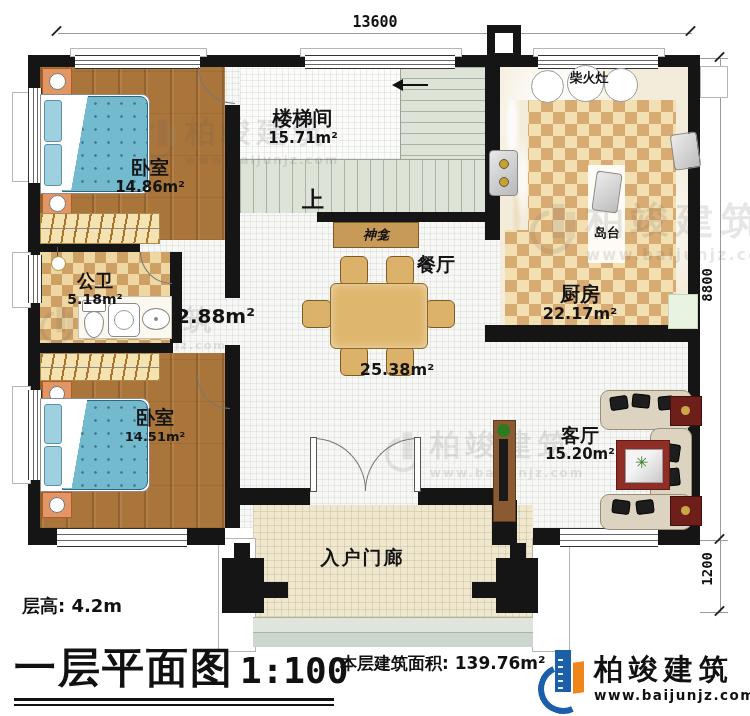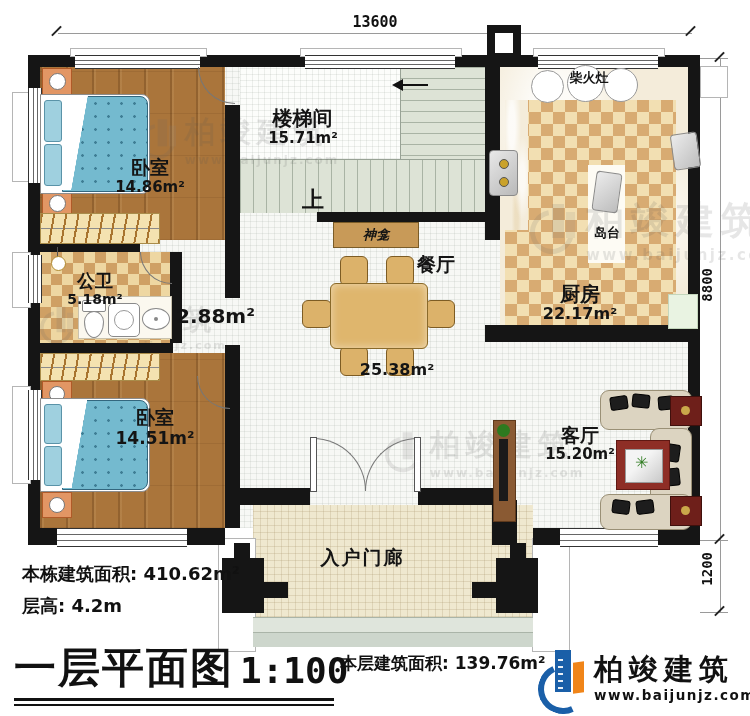--- a/index.html
+++ b/index.html
@@ -226,21 +226,21 @@
     </div>
   <div class="nightstand" style="left:42px;top:492px;width:28px;height:24px;">
       <div class="lamp" style="left:6px;top:4px;width:14px;height:14px;"></div>
     </div>
   <div class="abs" style="left:40px;top:398px;width:108px;height:92px;background:#fff;border:1.5px solid #8c8c8c;border-radius:0 8px 8px 0;"></div>
   <div class="abs" style="left:62px;top:400px;width:84px;height:88px;background:#74bacf;border:1.5px solid #33677e;border-radius:0 8px 8px 0;background-image:radial-gradient(#3f7e95 1px,transparent 1.6px);background-size:13px 13px;"></div>
   <div class="abs" style="left:62px;top:400px;width:26px;height:88px;background:linear-gradient(100deg,#ffffff 60%,rgba(255,255,255,0) 61%);"></div>
   <div class="abs" style="left:44px;top:404px;width:16px;height:38px;background:#9fd0df;border:1px solid #5a93a8;border-radius:3px;"></div>
   <div class="abs" style="left:44px;top:446px;width:16px;height:38px;background:#9fd0df;border:1px solid #5a93a8;border-radius:3px;"></div>
   <div class="rm" style="left:105px;top:408px;width:100px;font-size:19px;">卧室</div>
-  <div class="rm" style="left:105px;top:430px;width:100px;font-size:17px;">14.51m²</div>
+  <div class="rm" style="left:105px;top:430px;width:100px;font-size:13px;">14.51m²</div>
 
   <div class="rm" style="left:255px;top:108px;width:95px;font-size:20px;">楼梯间</div>
   <div class="rm" style="left:258px;top:131px;width:90px;font-size:15px;">15.71m²</div>
   <div class="rm" style="left:298px;top:188px;width:30px;font-size:22px;">上</div>
   <div class="abs" style="left:333px;top:222px;width:84px;height:24px;background:#c89a58;border:1.5px solid #7a5c28;display:flex;align-items:center;justify-content:center;">
     <span class="rm" style="position:static;font-size:13px;font-style:italic;">神龛</span>
   </div>
 
   <div class="abs" style="left:531px;top:70px;width:31px;height:31px;background:#fff;border:1.5px solid #999;border-radius:50%;"></div>
   <div class="abs" style="left:567px;top:65px;width:35px;height:35px;background:#fff;border:1.5px solid #999;border-radius:50%;"></div>
@@ -289,24 +289,20 @@
       <div class="abs" style="left:10px;top:9px;width:9px;height:9px;background:#caa84a;border-radius:50%;"></div>
     </div>
   <div class="abs" style="left:670px;top:496px;width:30px;height:28px;background:#6e1f1a;border:1px solid #40100c;">
       <div class="abs" style="left:10px;top:9px;width:9px;height:9px;background:#caa84a;border-radius:50%;"></div>
     </div>
   <div class="rm" style="left:545px;top:426px;width:70px;font-size:19px;">客厅</div>
   <div class="rm" style="left:542px;top:447px;width:76px;font-size:15px;">15.20m²</div>
 
   <div class="rm" style="left:290px;top:548px;width:145px;font-size:19px;letter-spacing:2px;">入户门廊</div>
 
-  <div class="abs" style="left:22px;top:562px;font-size:18px;font-weight:bold;">
-    <span>本栋建筑面积:</span>
-    <span>410.62m²</span>
-  </div>
   <div class="abs" style="left:22px;top:594px;font-size:18px;font-weight:bold;">
     <span>层高:</span>
     <span>4.2m</span>
   </div>
 
   <div class="abs" style="left:14px;top:640px;font-size:42px;font-weight:bold;letter-spacing:2px;">一层平面图</div>
   <div class="abs dimtxt" style="left:240px;top:650px;font-size:36px;">1:100</div>
   <div class="abs" style="left:14px;top:698px;width:320px;height:3px;background:#111;"></div>
   <div class="abs" style="left:14px;top:704px;width:320px;height:2px;background:#111;"></div>
   <div class="abs" style="left:340px;top:652px;font-size:17px;font-weight:bold;text-align:center;">

